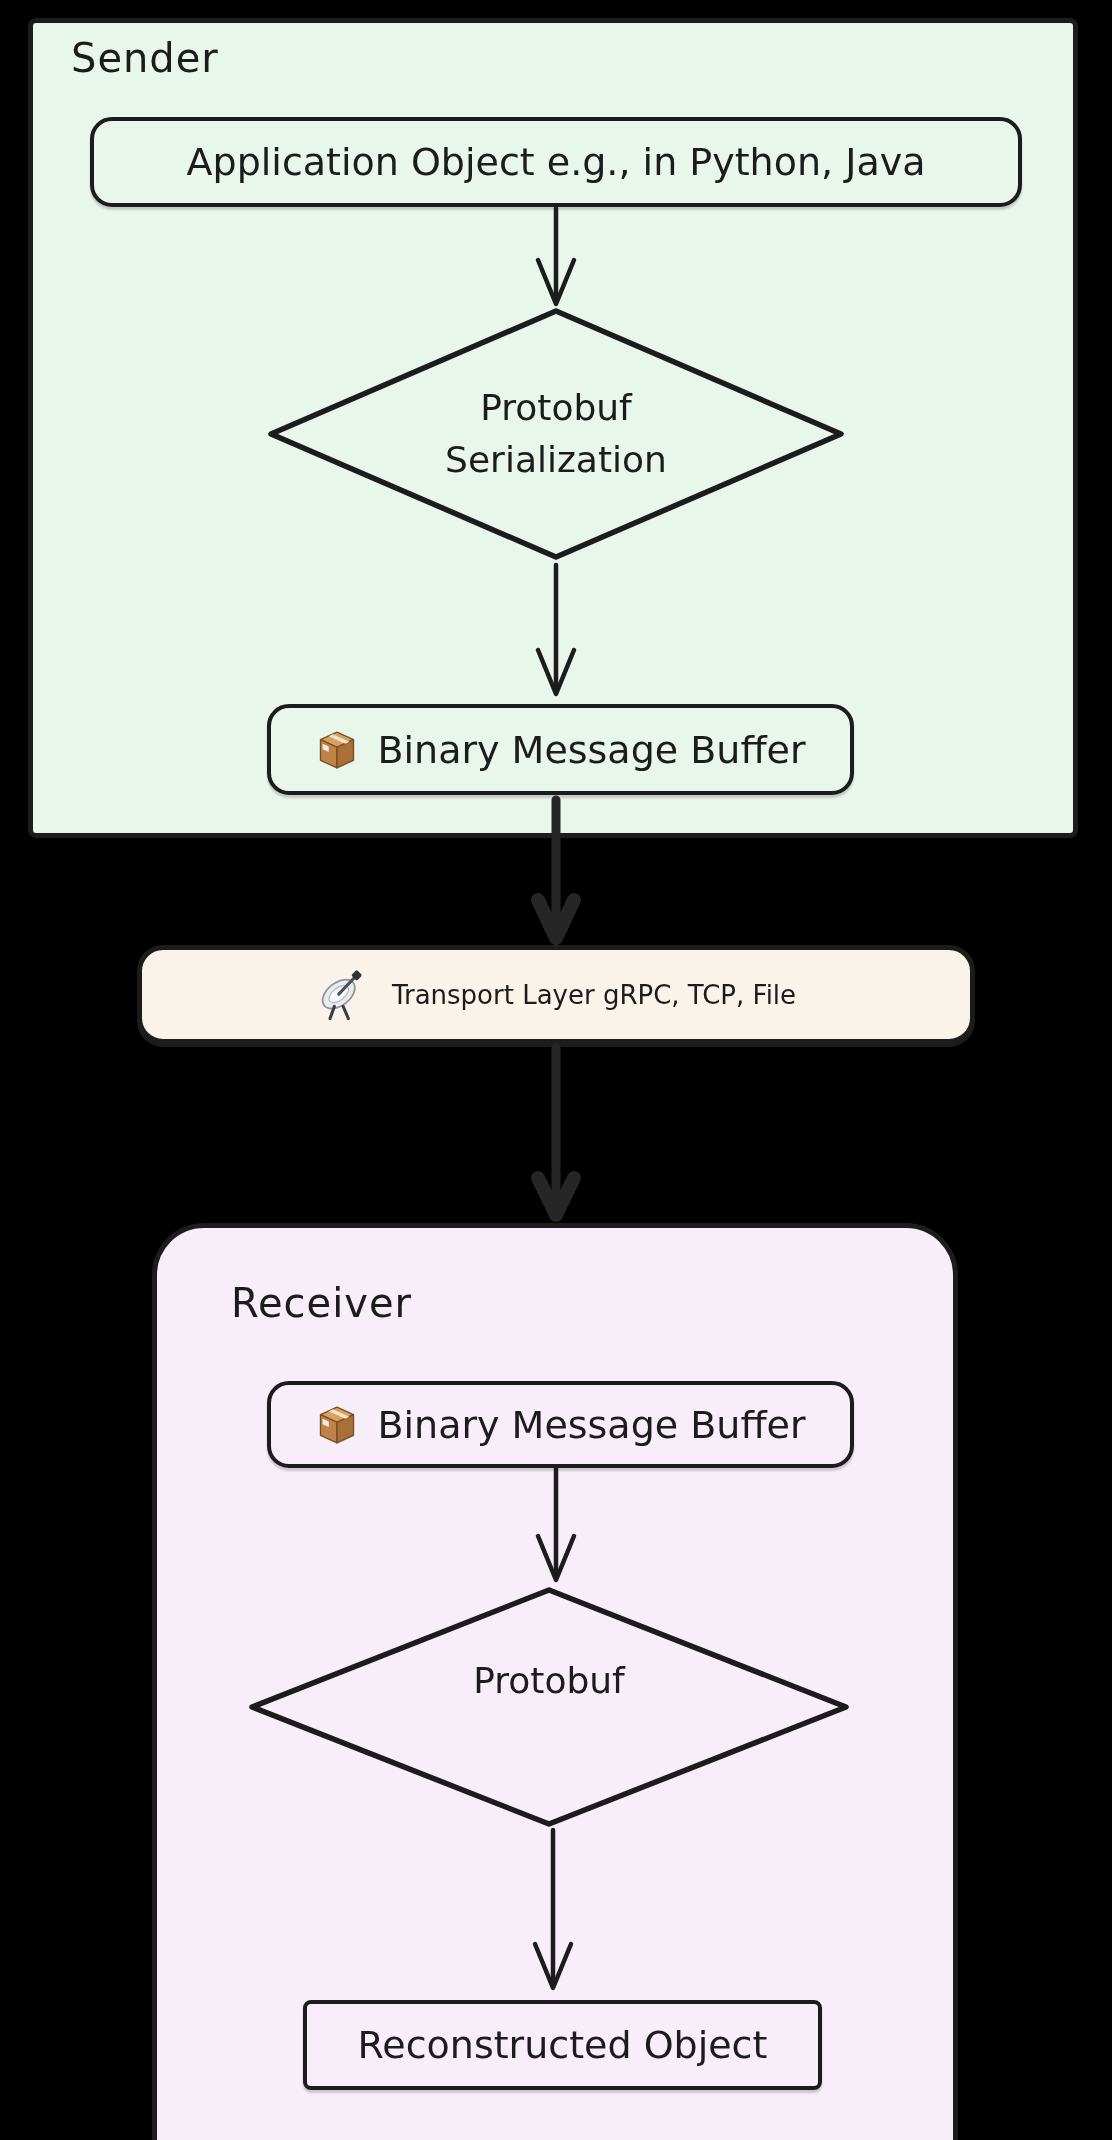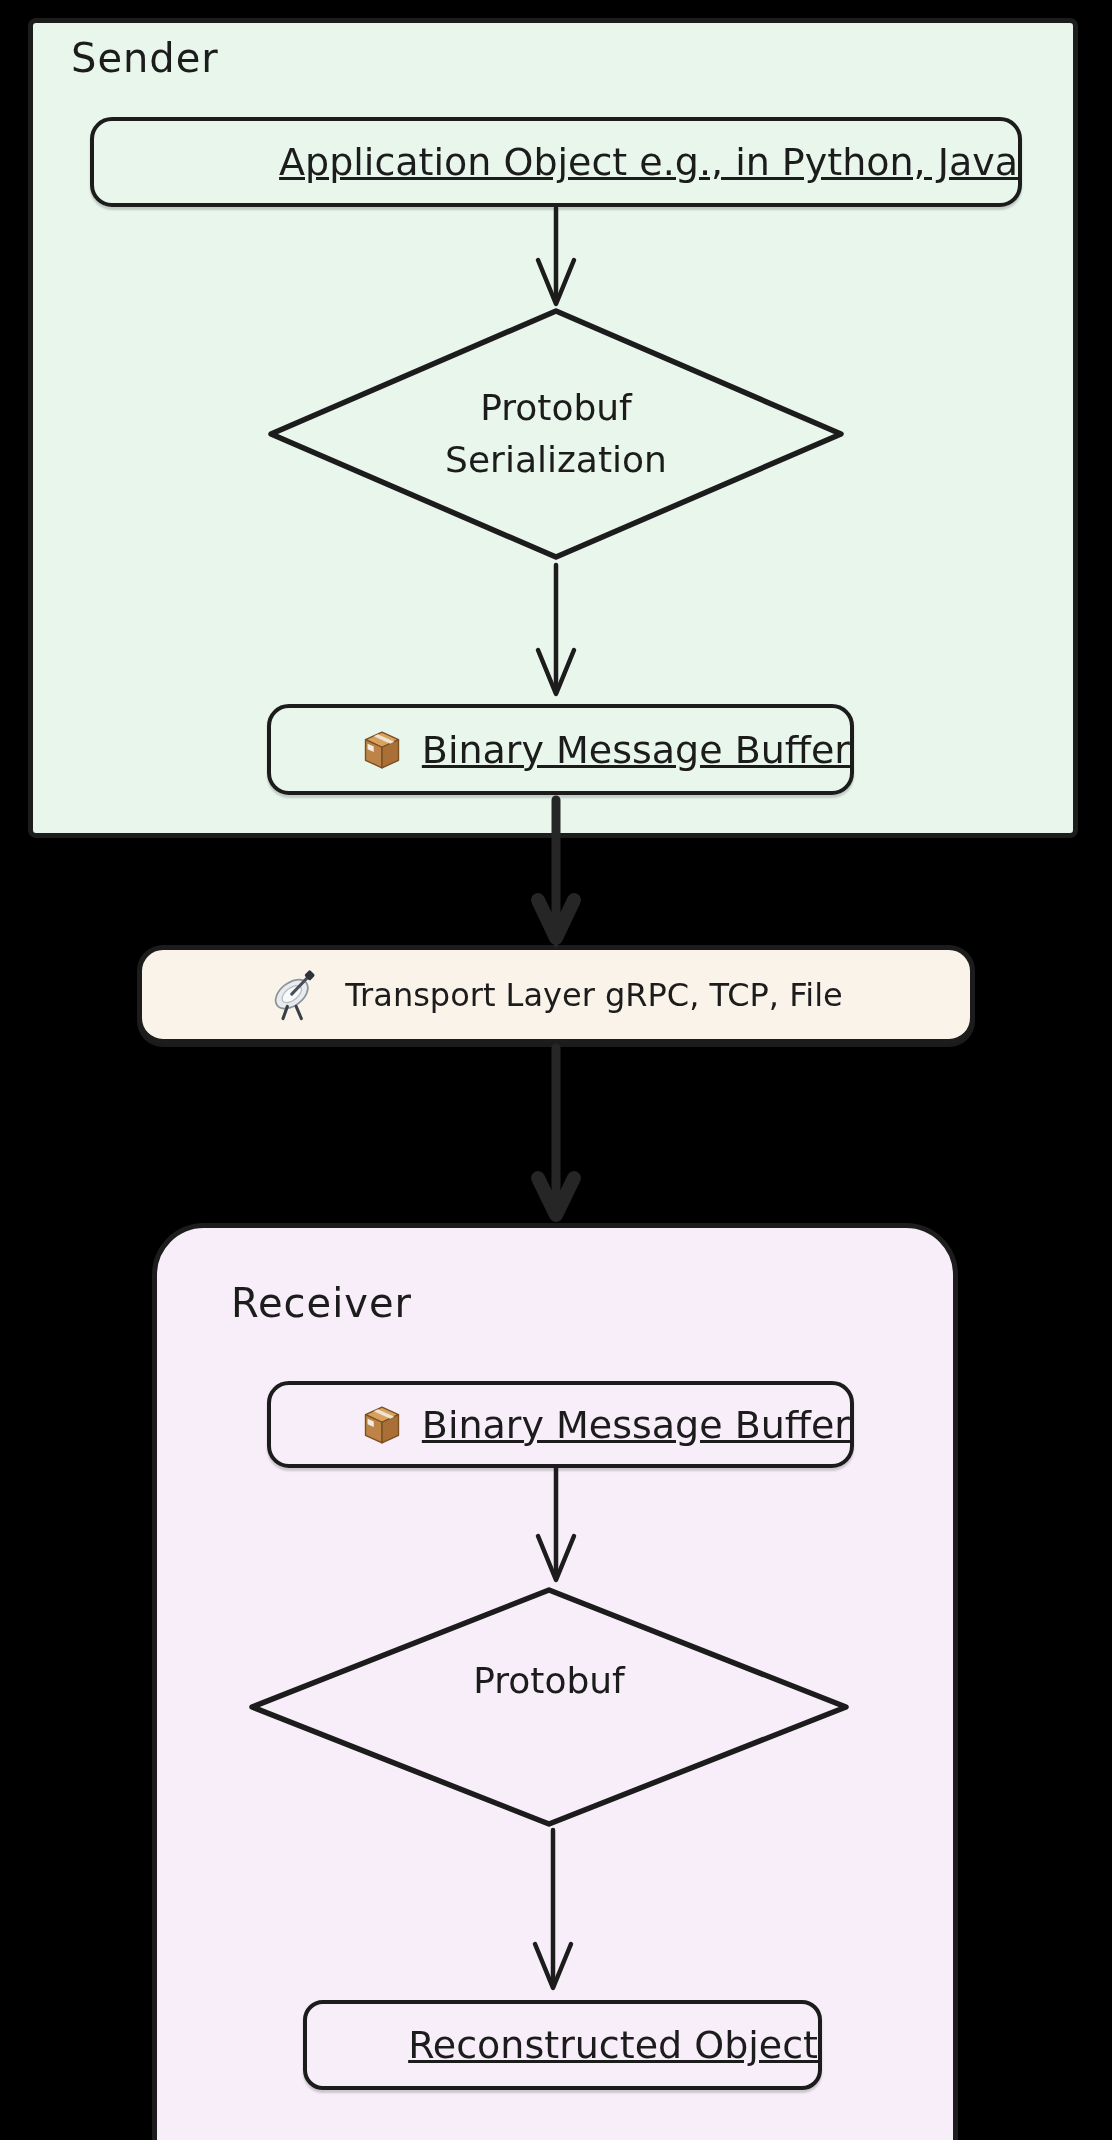--- a/index.html
+++ b/index.html
@@ -38,43 +38,42 @@
     font-size: 40px;
     font-weight: 500;
     letter-spacing: 1px;
     white-space: nowrap;
   }
   .sender .container-label { left: 38px; top: 12px; }
   .receiver .container-label { left: 74px; top: 52px; }
 
   .node {
     position: absolute;
-    display: flex; align-items: center; justify-content: flex-end;
+    display: flex; align-items: center; justify-content: center;
     gap: 18px;
     border: 4.5px solid var(--stroke);
     box-shadow: 0 3px 2px rgba(17,17,17,0.18);
-    text-decoration: underline;
   }
   .node-text { font-size: 38px; white-space: nowrap; }
 
   .app-box       { left: 57px;  top: 94px;  width: 932px; height: 90px; border-radius: 22px; }
   .sender-buffer { left: 234px; top: 681px; width: 587px; height: 91px; border-radius: 22px; }
   .receiver-buffer { left: 110px; top: 153px; width: 587px; height: 87px; border-radius: 22px; }
-  .reconstructed { left: 146px; top: 772px; width: 519px; height: 90px; border-radius: 20px; }
+  .reconstructed { left: 146px; top: 772px; width: 519px; height: 90px; border-radius: 8px; }
 
   .transport {
     position: absolute;
     left: 137px; top: 945px; width: 838px; height: 99px;
     display: flex; align-items: center; justify-content: center; gap: 20px;
     background: var(--transport-fill);
     border: 5px solid var(--stroke);
     border-radius: 26px;
     box-shadow: 0 3px 0 rgba(60,60,60,0.45);
   }
-  .transport .node-text { font-size: 32px; }
+  .transport .node-text { font-size: 26px; }
 
   .icon { display: inline-flex; }
   .icon svg { display: block; }
   .package-icon svg { width: 44px; height: 44px; }
   .satellite-icon svg { width: 56px; height: 56px; }
 
   .overlay {
     position: absolute; left: 0; top: 0;
     width: 1112px; height: 2140px;
     pointer-events: none;

